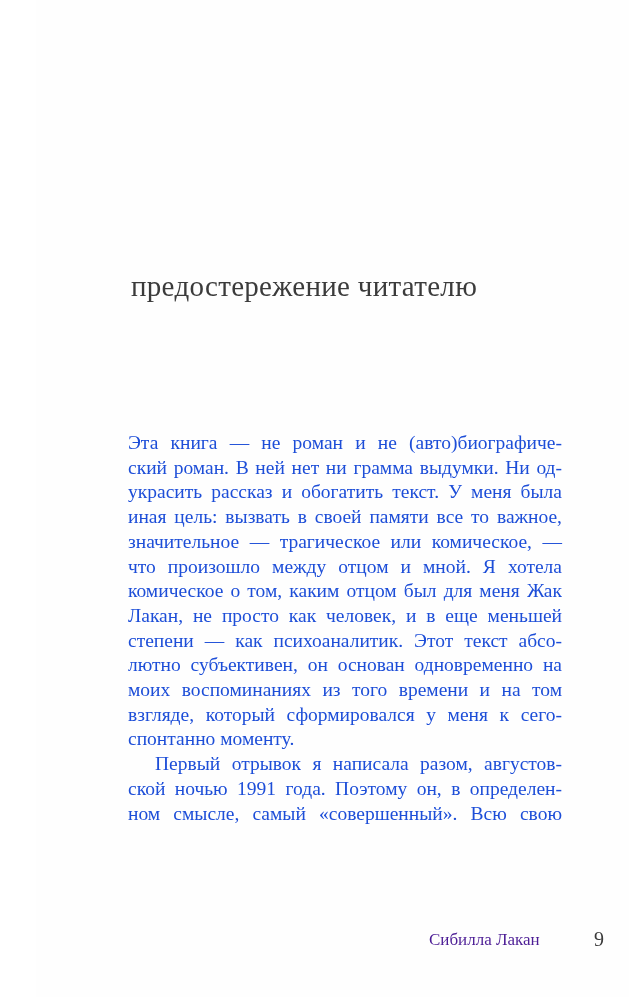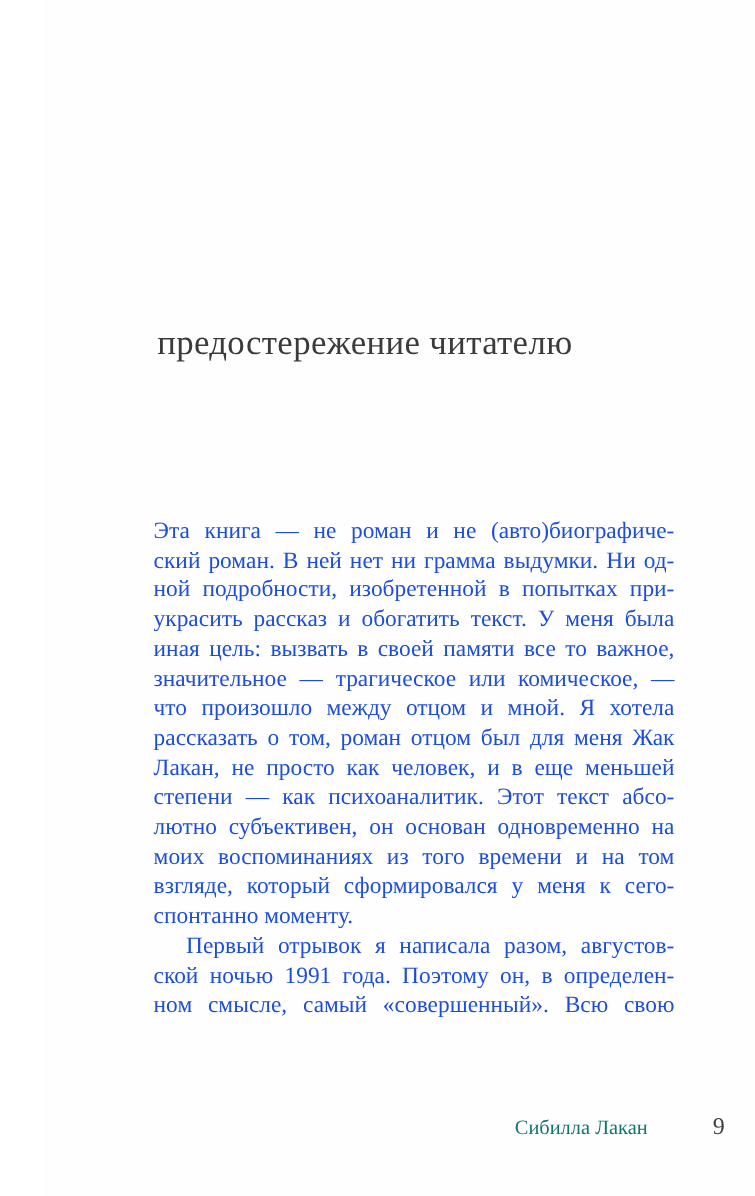--- a/index.html
+++ b/index.html
@@ -49,21 +49,21 @@
   }
   .line.indent {
     text-indent: 27px;
   }
   .footer-author {
     position: absolute;
     left: 393px;
     top: 931px;
     font-size: 17px;
     line-height: 1;
-    color: #0f766e;
+    color: #4c1d95;
     white-space: nowrap;
   }
   .footer-page-number {
     position: absolute;
     left: 553px;
     top: 929px;
     width: 20px;
     text-align: center;
     font-size: 20px;
     line-height: 1;
@@ -73,26 +73,25 @@
 </head>
 <body>
 
 <div class="page">
 
   <h1 class="chapter-title">предостережение читателю</h1>
 
   <div class="body-text">
     <div class="line">Эта книга — не роман и не (авто)биографиче-</div>
     <div class="line">ский роман. В ней нет ни грамма выдумки. Ни од-</div>
-    <div class="line">ной подробности, изобретенной в попытках при-</div>
     <div class="line">украсить рассказ и обогатить текст. У меня была</div>
     <div class="line">иная цель: вызвать в своей памяти все то важное,</div>
     <div class="line">значительное — трагическое или комическое, —</div>
     <div class="line">что произошло между отцом и мной. Я хотела</div>
-    <div class="line">рассказать о том, роман отцом был для меня Жак</div>
+    <div class="line">комическое о том, каким отцом был для меня Жак</div>
     <div class="line">Лакан, не просто как человек, и в еще меньшей</div>
     <div class="line">степени — как психоаналитик. Этот текст абсо-</div>
     <div class="line">лютно субъективен, он основан одновременно на</div>
     <div class="line">моих воспоминаниях из того времени и на том</div>
     <div class="line">взгляде, который сформировался у меня к сего-</div>
     <div class="line para-end">спонтанно моменту.</div>
 
     <div class="line indent">Первый отрывок я написала разом, августов-</div>
     <div class="line">ской ночью 1991 года. Поэтому он, в определен-</div>
     <div class="line">ном смысле, самый «совершенный». Всю свою</div>

